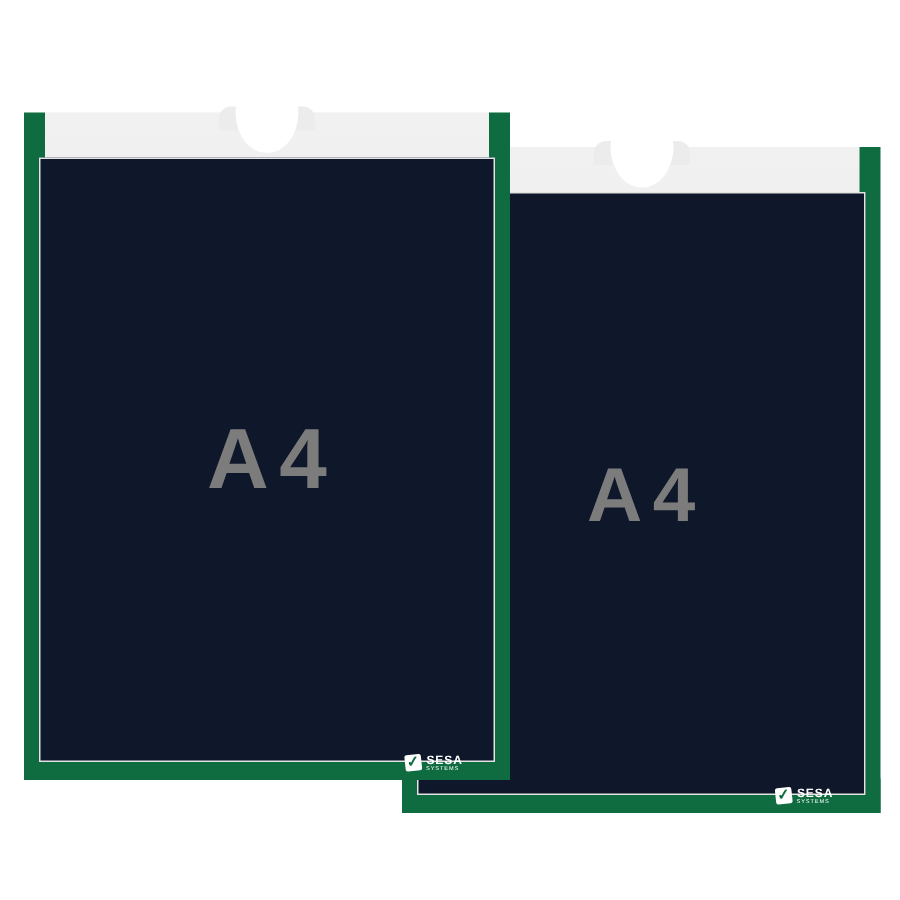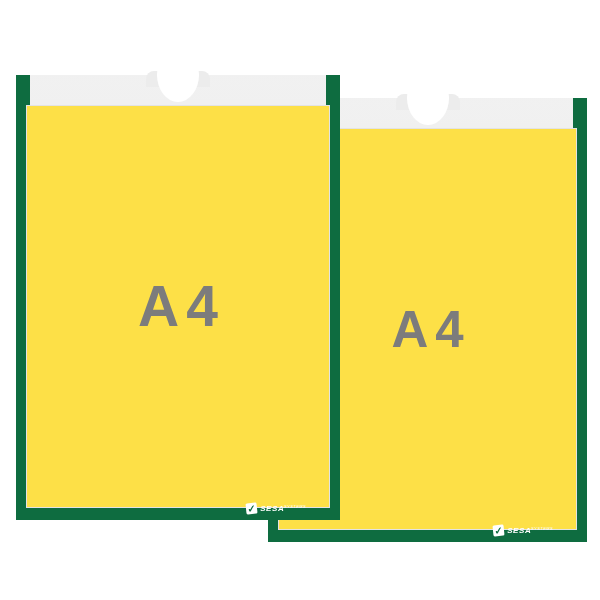--- a/index.html
+++ b/index.html
@@ -56,21 +56,21 @@
   .notch {
     position: absolute; top: -27px; left: 50%; transform: translateX(-50%);
     width: 42px; height: 54px;
     background: #ffffff;
     border-radius: 50%;
     z-index: 4;
   }
 
   .paper {
     position: absolute; left: 10px; right: 10px; top: 30px; bottom: 12px;
-    background: #fde047;
+    background: #0f172a;
     border: 1px solid #e3e3e3;
     display: flex; align-items: center; justify-content: center;
     z-index: 5;
   }
 
   .size-label {
     color: #7c7c7c;
     font-weight: bold;
     letter-spacing: 7px;
     padding-left: 7px; 
@@ -87,21 +87,21 @@
   }
   .logo-icon {
     width: 11px; height: 11px;
     background: #ffffff;
     border-radius: 1.5px;
     transform: rotate(-6deg);
     color: #0e6c40;
     font-size: 10px; font-weight: bold;
     line-height: 11px; text-align: center;
   }
-  .logo-text { display: flex; flex-direction: row; color: #ffffff; font-style: italic; }
+  .logo-text { display: flex; flex-direction: column; color: #ffffff; }
   .logo-brand {
     font-size: 8px; font-weight: bold; letter-spacing: 0.6px; line-height: 8px;
   }
   .logo-sub {
     font-size: 6px; letter-spacing: 1px; line-height: 6px;
     transform: scale(0.62); transform-origin: left top;
     height: 4px; white-space: nowrap;
   }
 </style>
 </head>

